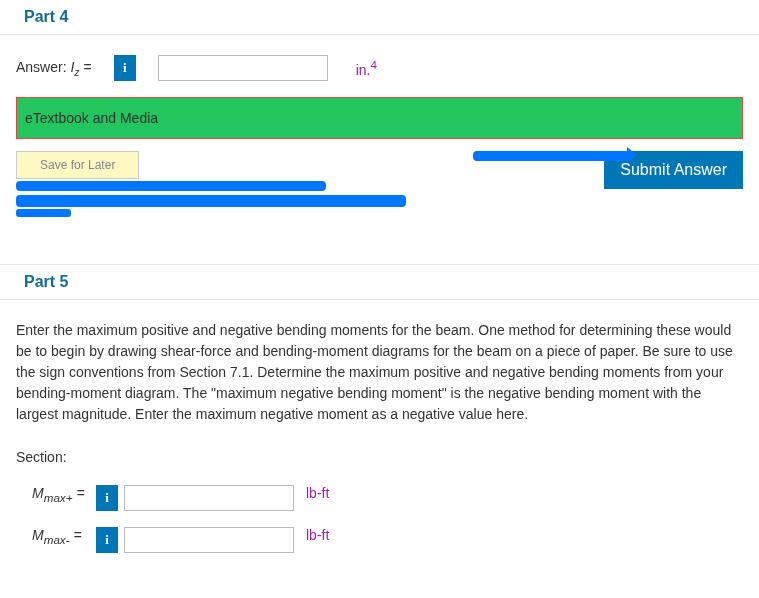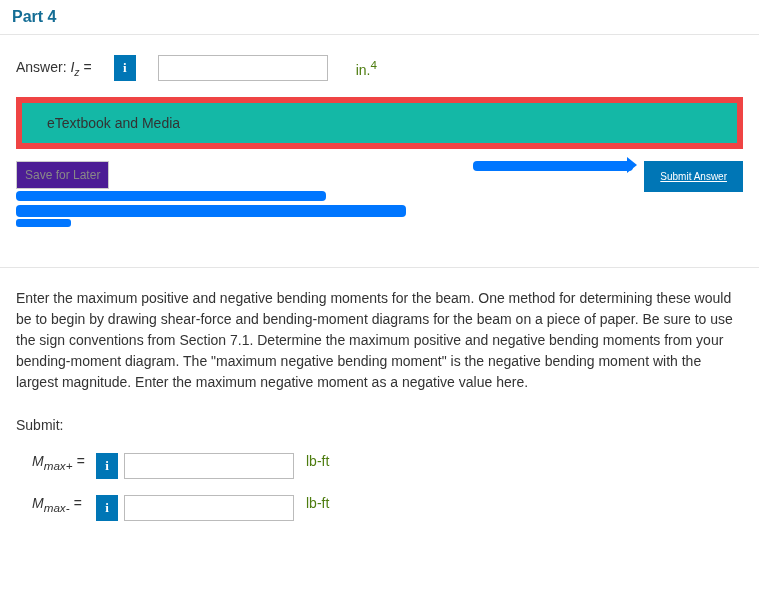--- a/index.html
+++ b/index.html
@@ -11,21 +11,21 @@
       font-family: -apple-system, BlinkMacSystemFont, "Segoe UI", Arial, sans-serif;
       font-size: 14px;
       color: #333;
       background: #fff;
       width: 759px;
     }
     .part-container {
       background: #fff;
     }
     .part-header {
-      padding: 8px 12px;
+      padding: 8px 24px;
       color: #146d95;
       font-size: 16px;
       font-weight: 600;
       border-bottom: 1px solid #e5e5e5;
     }
     .part-body {
       padding: 20px 16px 16px 16px;
     }
     .prompt-text {
       color: #333;
@@ -63,53 +63,52 @@
     }
     .answer-input {
       width: 170px;
       height: 26px;
       border: 1px solid #bbb;
       padding: 2px 6px;
       font-size: 13px;
     }
     .unit-label {
       margin-left: 6px;
-      color: #4d7c0f;
+      color: #a21caf;
     }
     .etextbook-bar {
-      background: #14b8a6;
-      border: 6px solid #ef4444;
-      padding: 12px 25px;
+      background: #22c55e;
+      border: 1px solid #ef4444;
+      padding: 12px 8px;
       margin: 10px 0 12px 0;
       color: #333;
       cursor: pointer;
     }
     .action-row {
       display: flex;
       justify-content: space-between;
       align-items: flex-start;
       margin-top: 4px;
       position: relative;
     }
     .save-btn {
-      background: #4c1d95;
+      background: #fef9c3;
       border: 1px solid #ccc;
       color: #888;
-      padding: 6px 8px;
+      padding: 6px 23px;
       font-size: 12px;
       cursor: pointer;
     }
     .submit-btn {
       background: #0076b6;
       color: #fff;
       border: none;
       padding: 10px 16px;
-      font-size: 10px;
-      cursor: pointer;
-      text-decoration: underline;
+      font-size: 16px;
+      cursor: pointer;
     }
     .scribble-container {
       position: relative;
     }
     .scribble {
       position: absolute;
       background: #0076ff;
       border-radius: 4px;
     }
     .scribble1 {
@@ -196,24 +195,25 @@
       <div class="scribble scribble2"></div>
       <div class="scribble scribble3"></div>
       <div class="scribble scribble4"></div>
     </div>
   </div>
 </div>
 
 <div class="gap"></div>
 
 <div class="part-container">
+  <div class="part-header">Part 5</div>
   <div class="part-body">
     <div class="prompt-text">Enter the maximum positive and negative bending moments for the beam. One method for determining these would be to begin by drawing shear-force and bending-moment diagrams for the beam on a piece of paper. Be sure to use the sign conventions from Section 7.1. Determine the maximum positive and negative bending moments from your bending-moment diagram. The "maximum negative bending moment" is the negative bending moment with the largest magnitude. Enter the maximum negative moment as a negative value here.</div>
 
-    <div class="answers-label">Submit:</div>
+    <div class="answers-label">Section:</div>
 
     <div class="moment-row">
       <span class="moment-label">
         <span>M</span><sub>max+</sub><span> = </span>
       </span>
       <button class="info-btn">i</button>
       <input class="answer-input" type="text" value="" style="">
       <span class="unit-label">lb-ft</span>
     </div>
 

